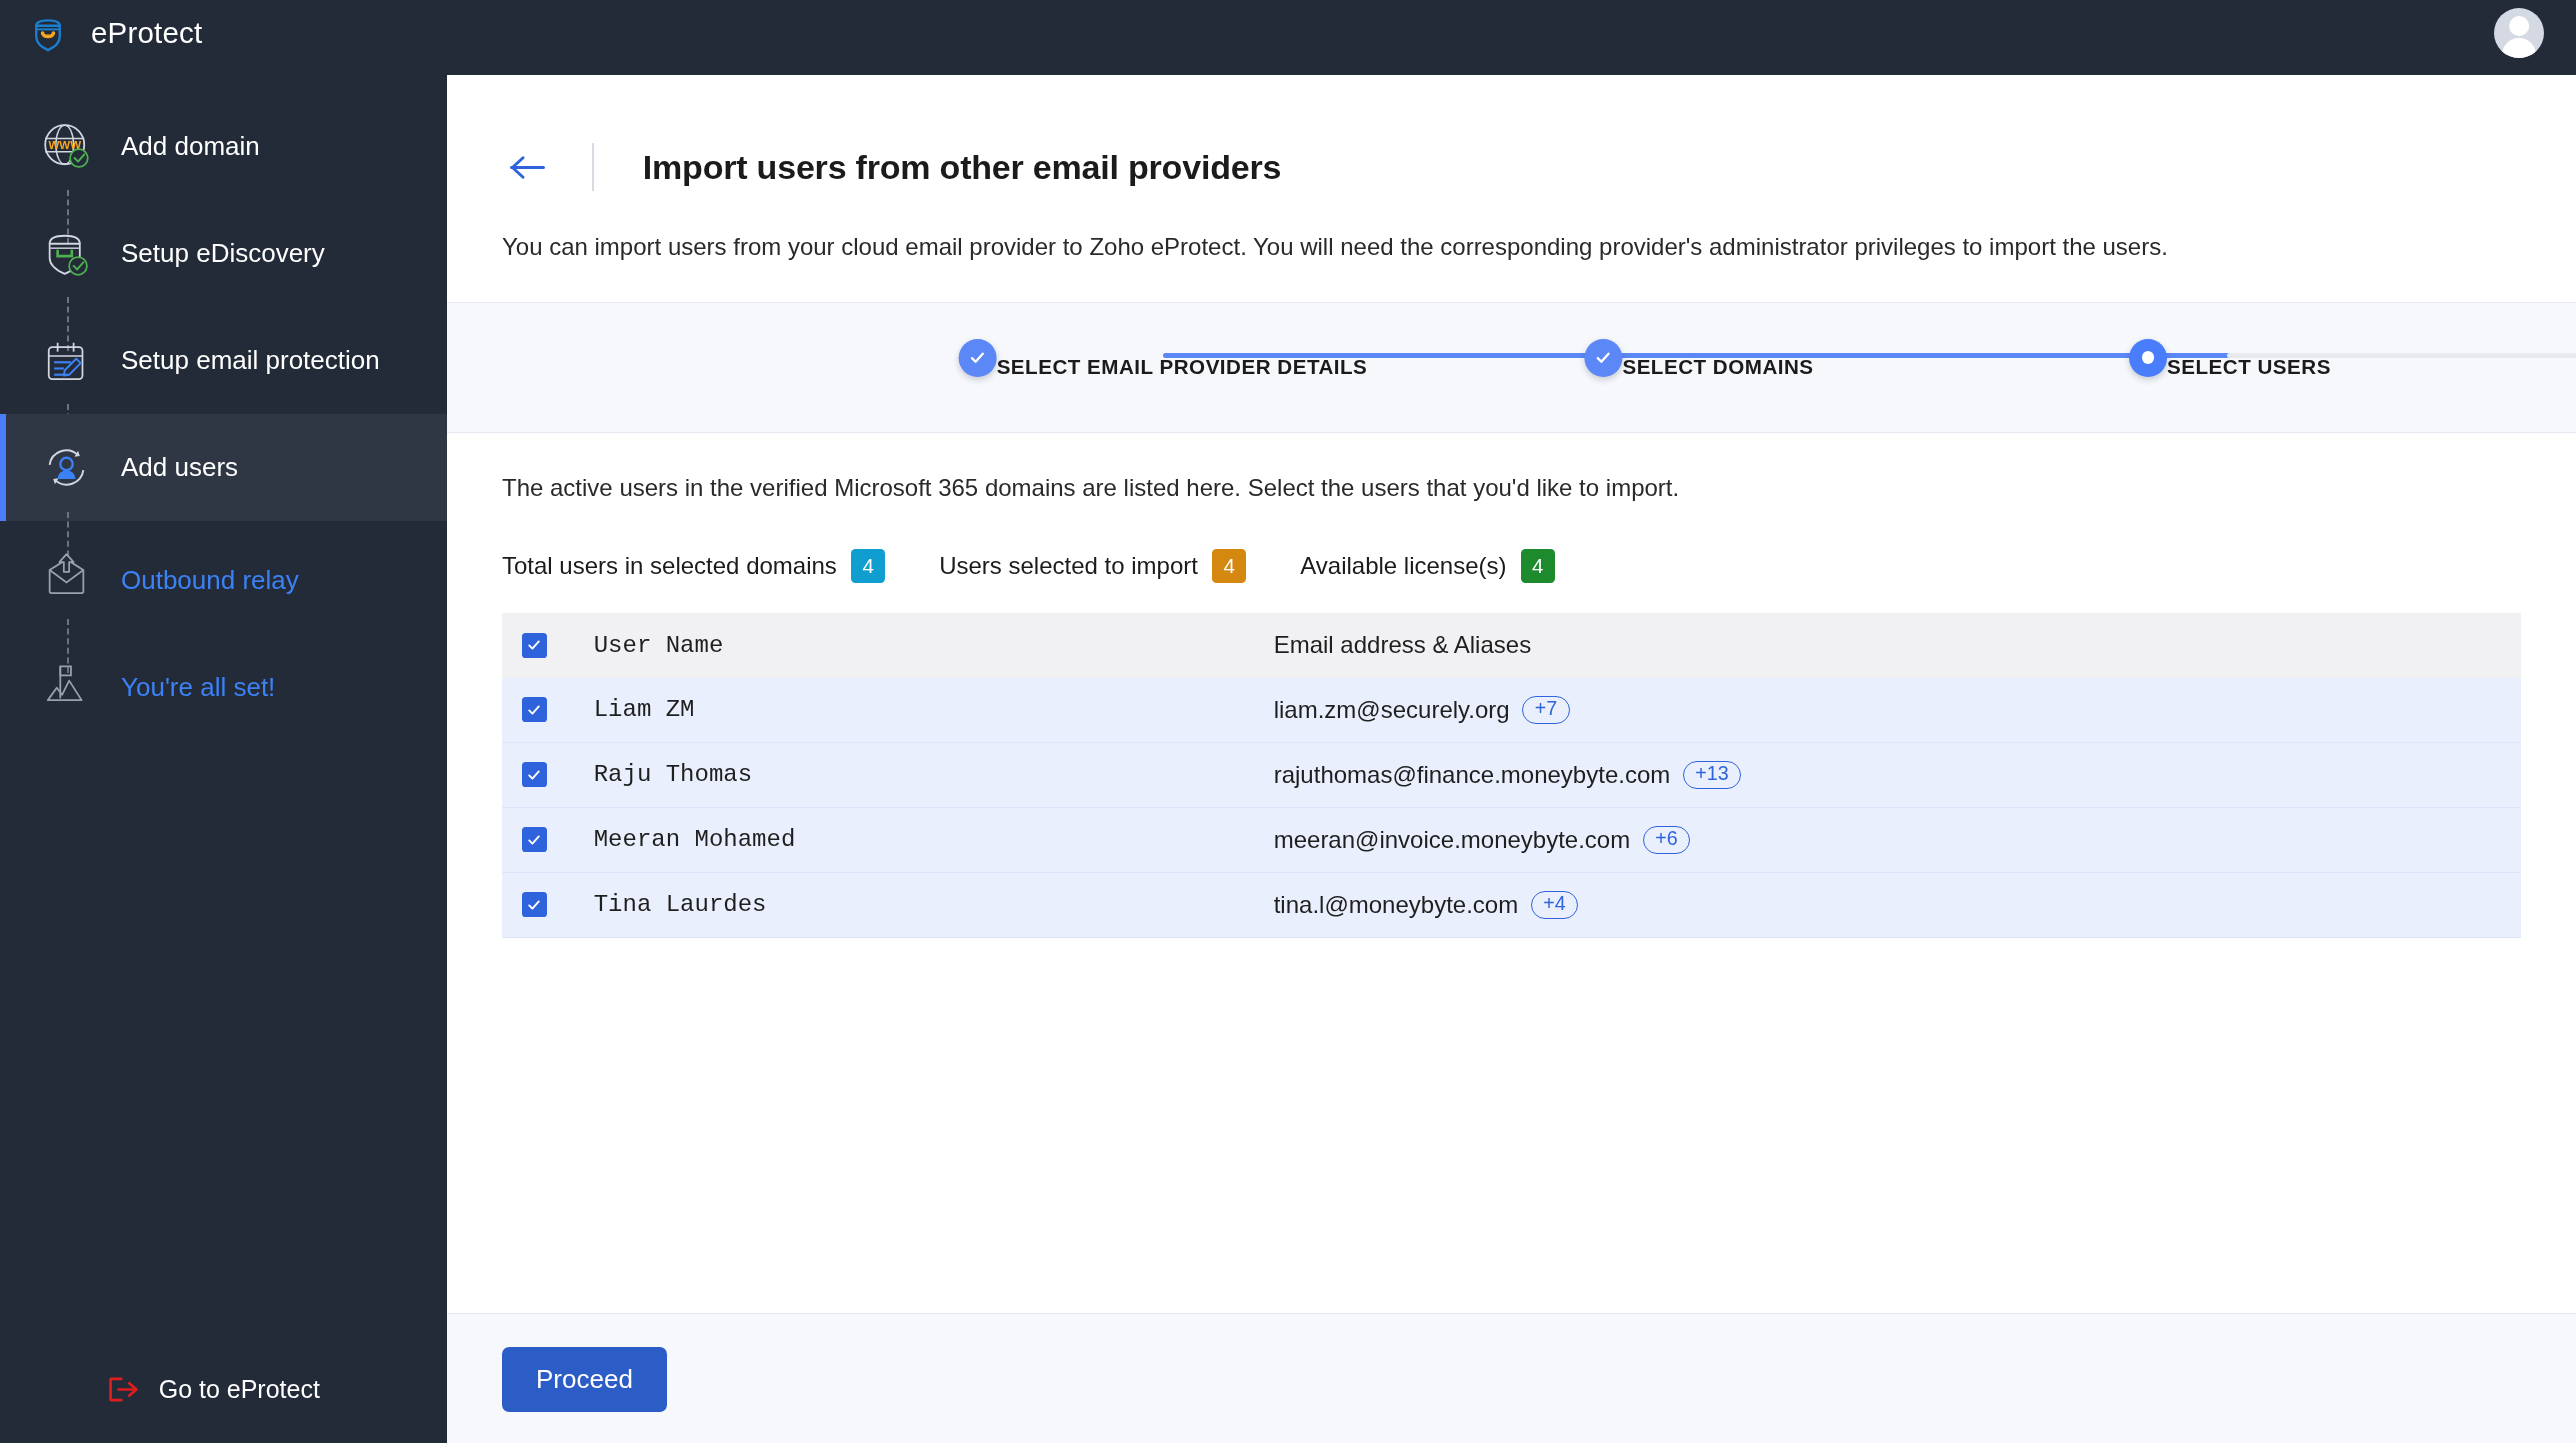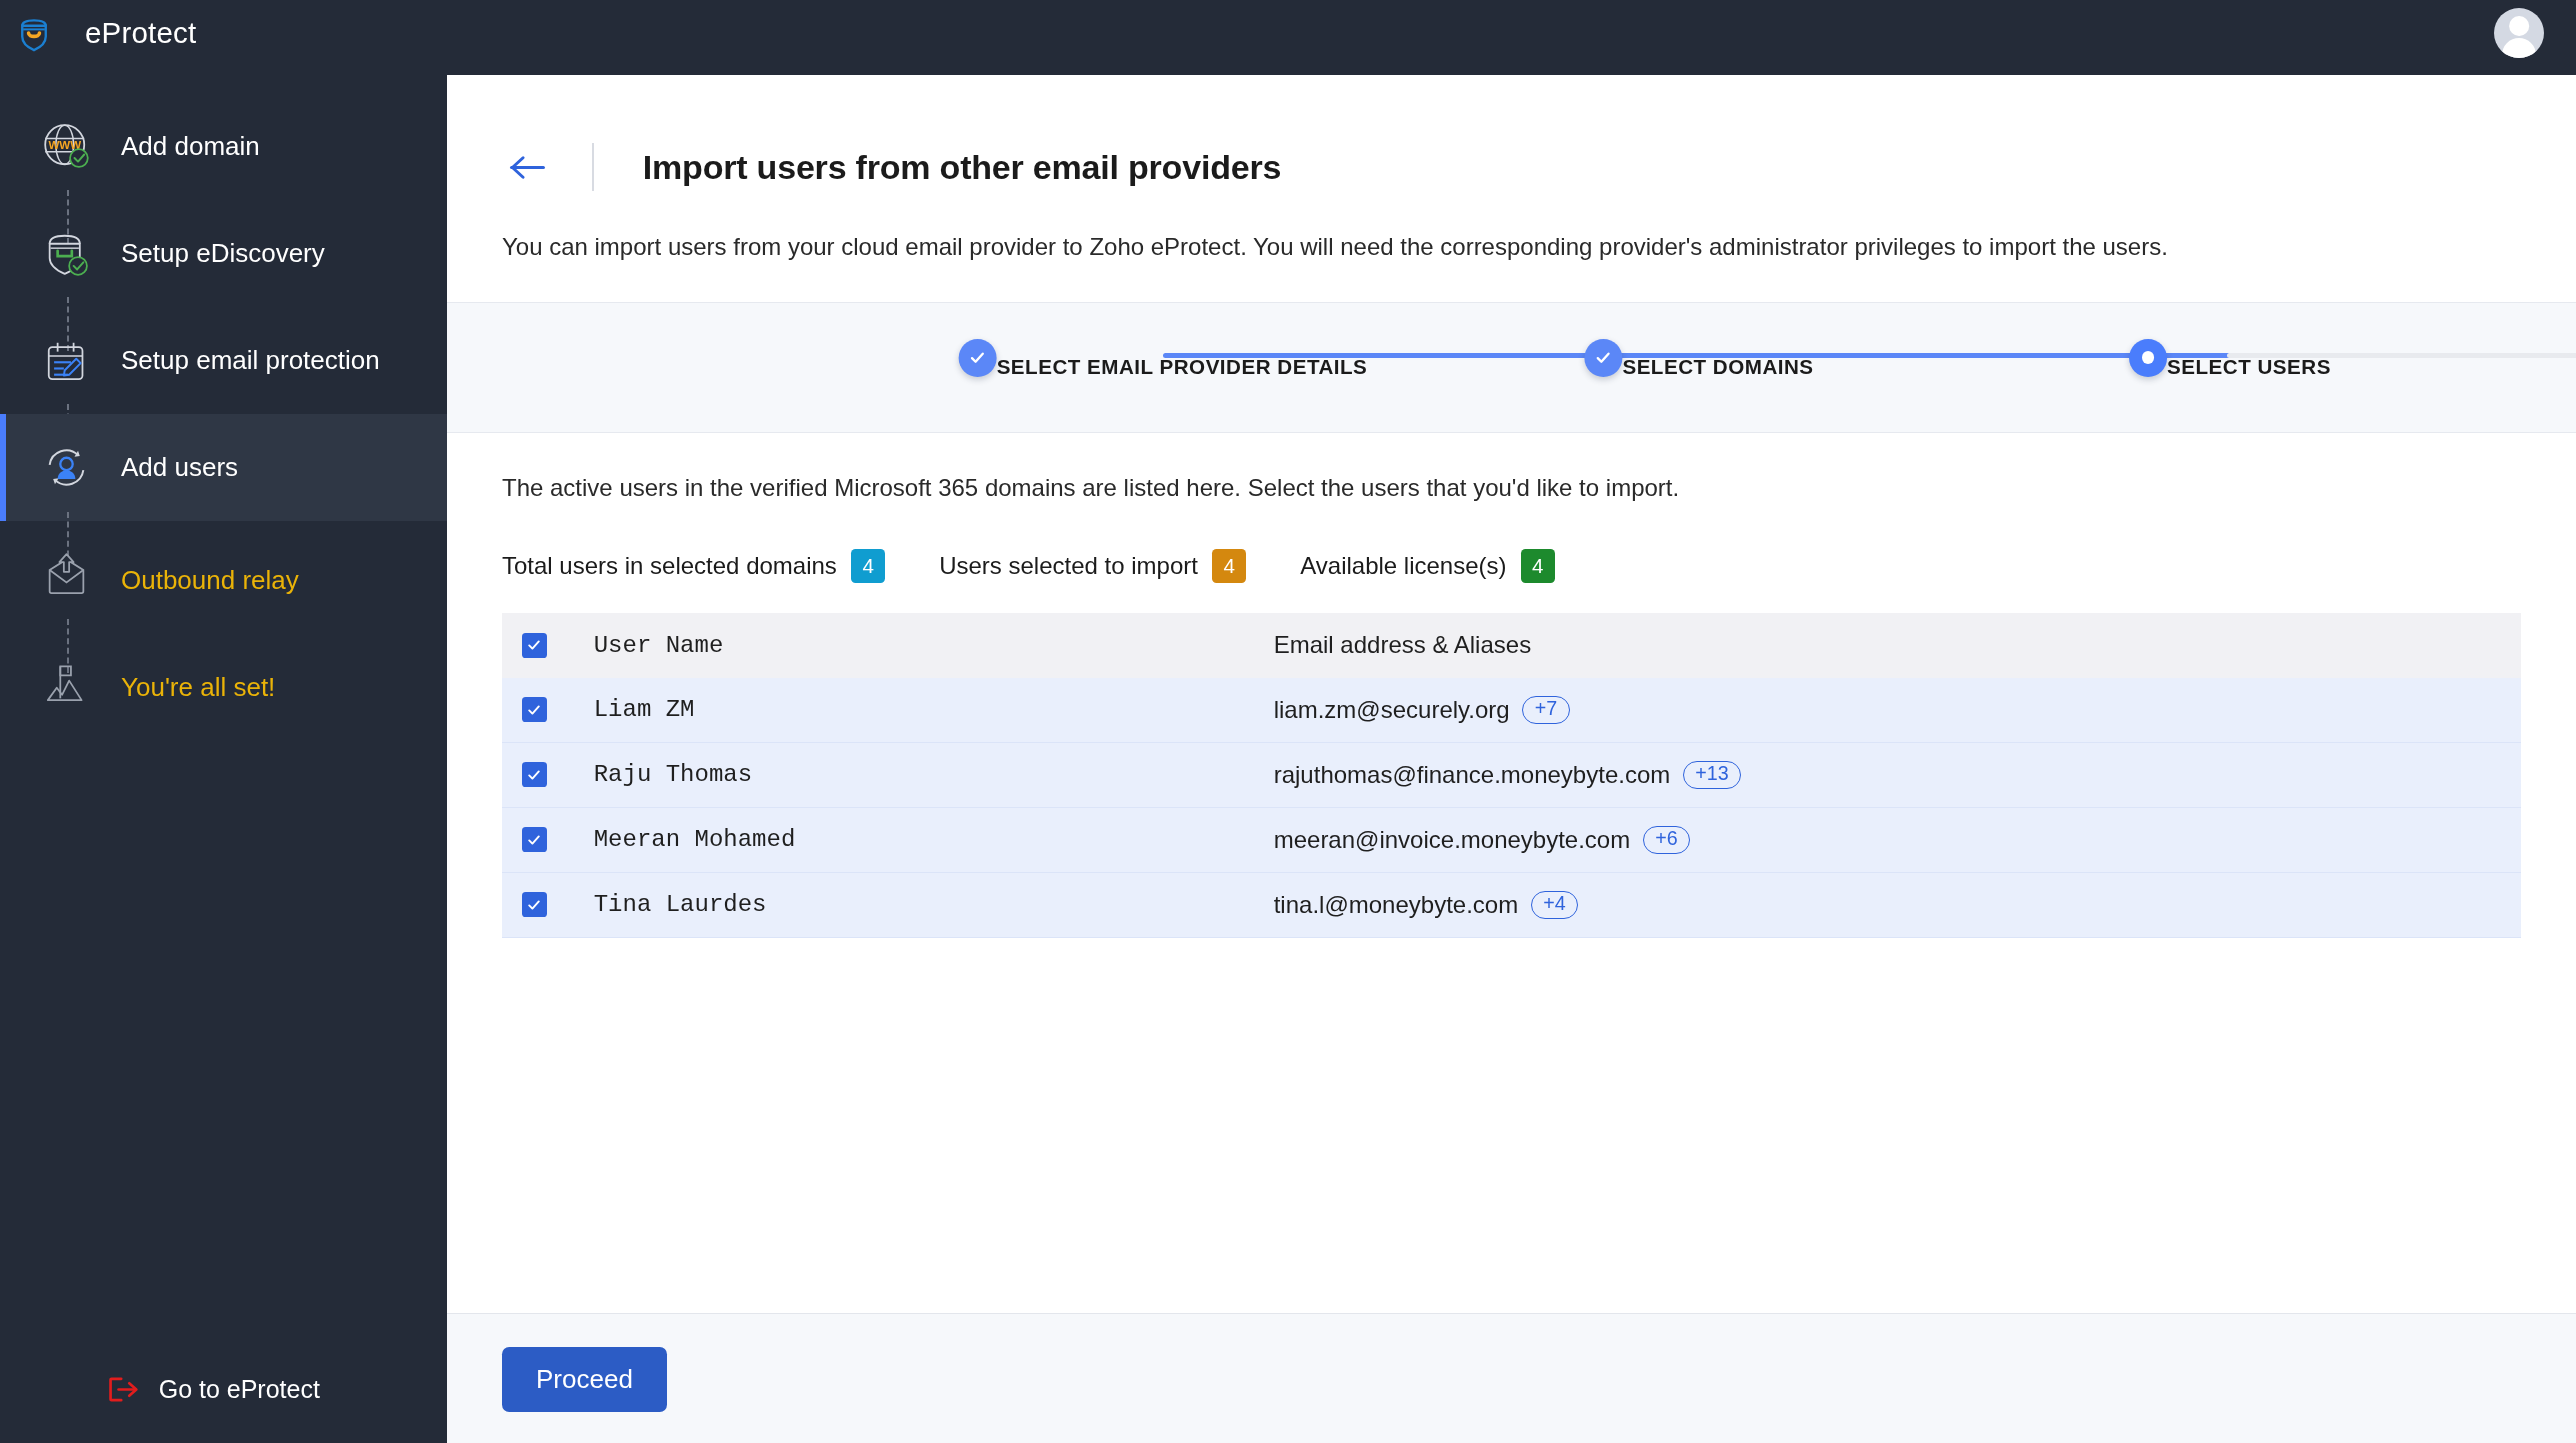--- a/index.html
+++ b/index.html
@@ -10,35 +10,35 @@
   }
   .app { display: flex; width: 2576px; height: 1444px; position: relative; background:#242b38; }
 
   
   .sidebar {
     width: 447px; height: 1444px;
     background: #242b38;
     position: relative; flex: 0 0 447px;
   }
   .brand {
-    height: 66px; display: flex; align-items: center; gap: 32px;
-    padding-left: 15px;
+    height: 66px; display: flex; align-items: center; gap: 24px;
+    padding-left: 29px;
   }
   .brand-logo { width: 38px; height: 38px; flex: 0 0 38px; }
   .brand-name {
     color: #ffffff; font-size: 29.5px; font-weight: 400; letter-spacing: 0.2px;
   }
   .nav { margin-top: 27px; position: relative; }
   .nav-item {
     height: 107px; display: flex; align-items: center;
     padding-left: 39px; gap: 27px; position: relative;
   }
   .nav-item .nav-icon { width: 55px; height: 55px; flex: 0 0 55px; position: relative; z-index:2; }
   .nav-item .nav-label { font-size: 26px; color: #ffffff; white-space: nowrap; }
-  .nav-item.dim .nav-label { color: #eab308; margin-top: 12px; }
+  .nav-item.dim .nav-label { color: #3b82f6; margin-top: 12px; }
   .nav-item.active { background: #2f3745; }
   .nav-item.active::before {
     content:""; position:absolute; left:0; top:0; bottom:0; width:6.3px; background:#4a7dfc;
   }
   .connector {
     position: absolute; left: 67px; width: 0; height: 54px;
     border-left: 2.7px dashed #6b7280;
   }
 
   .go-link {

